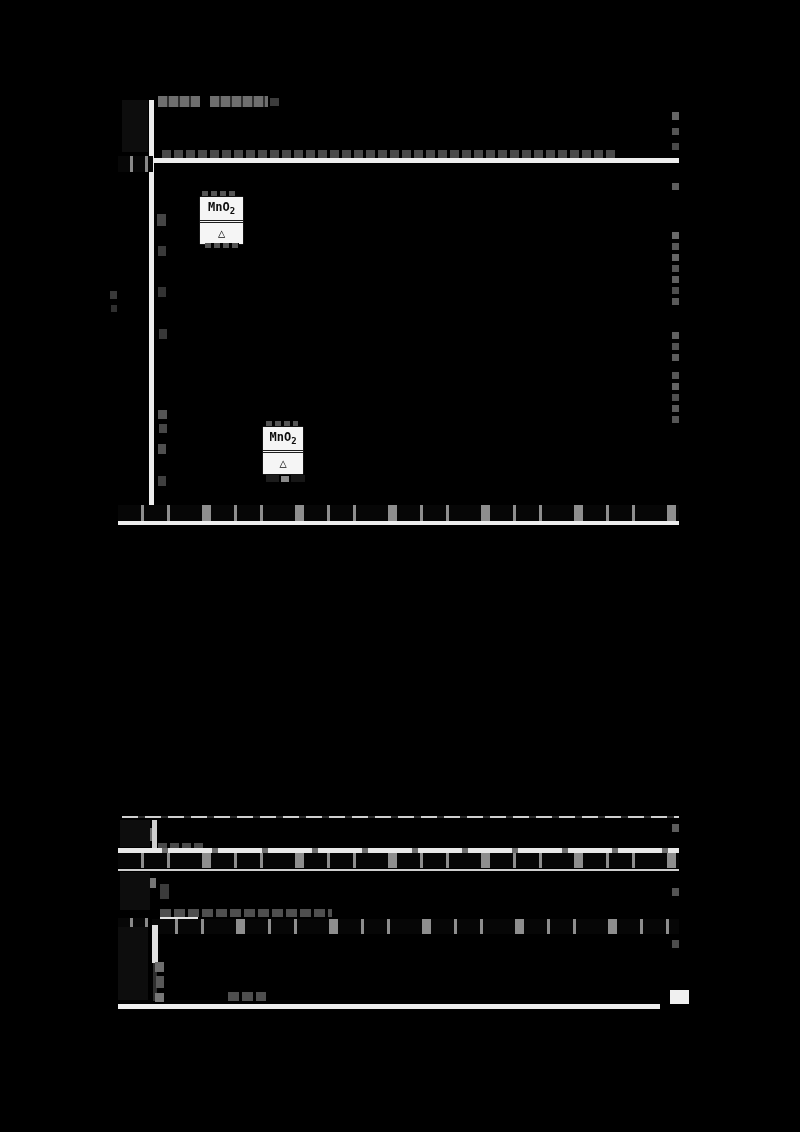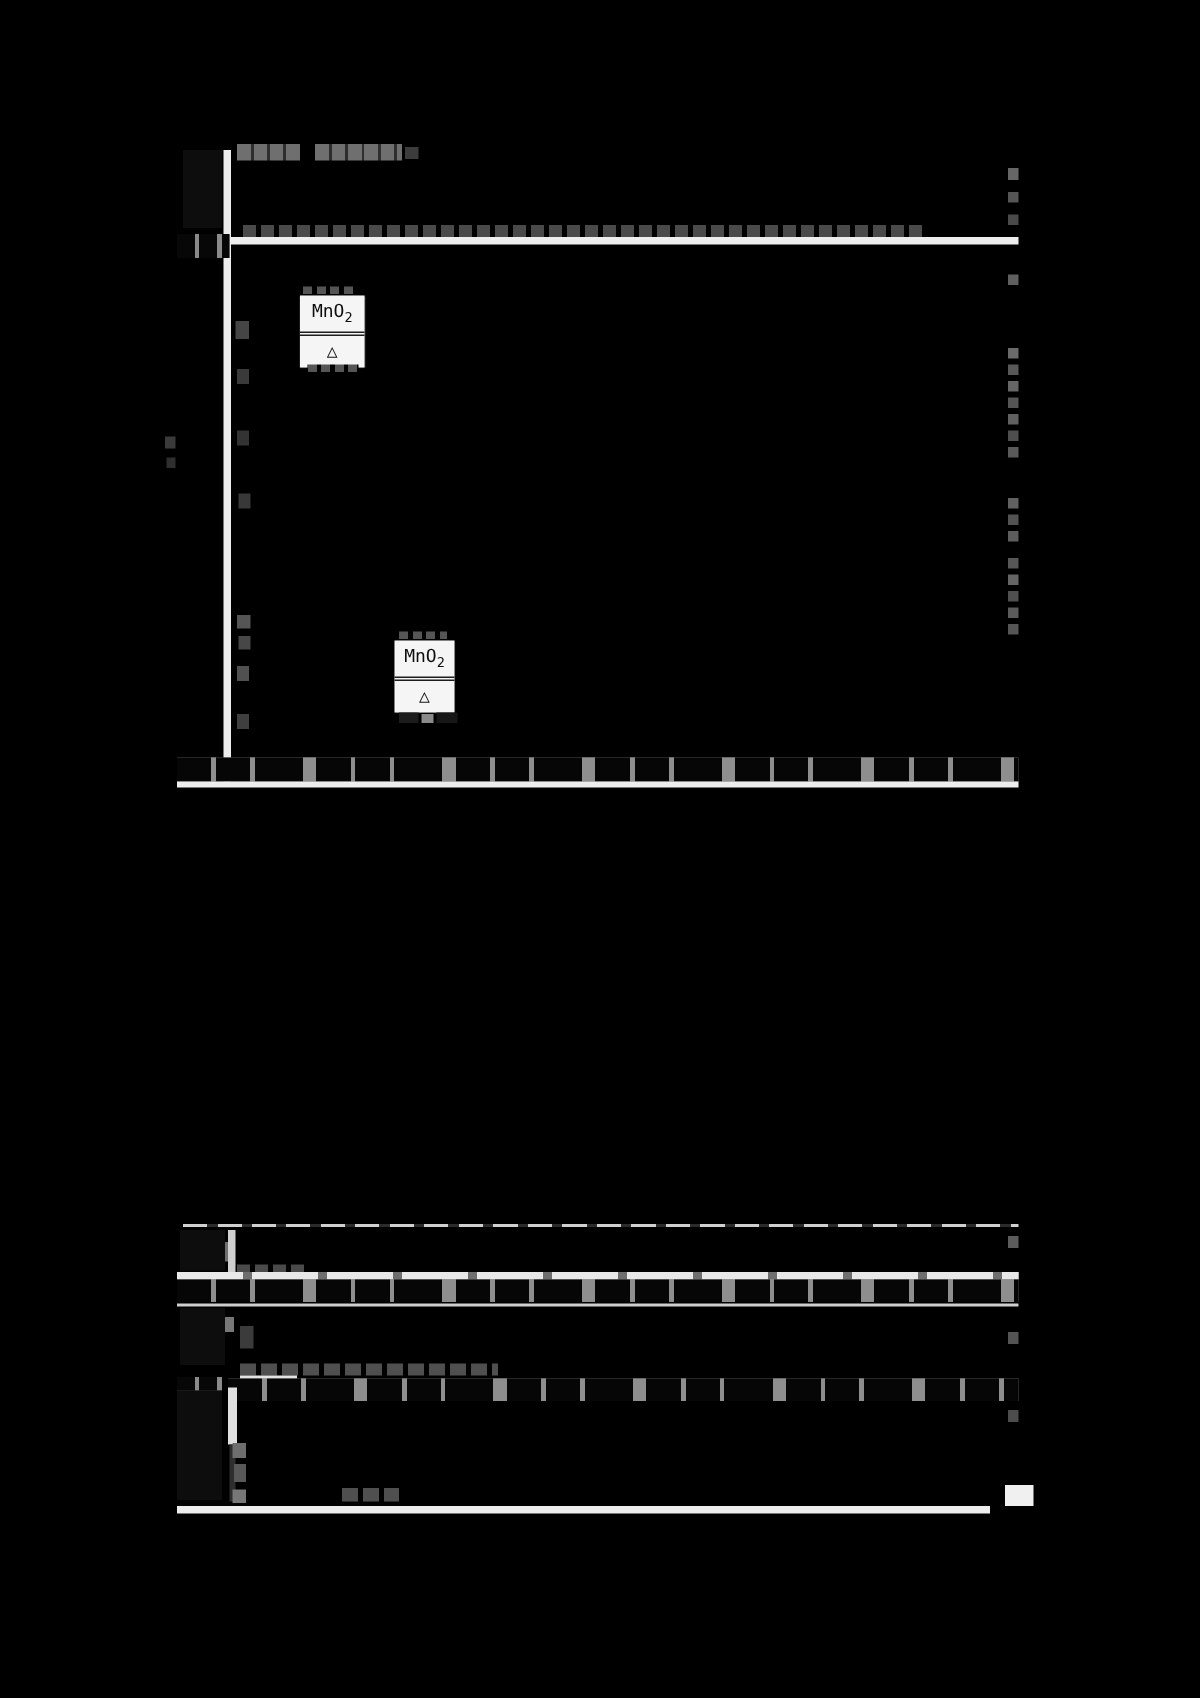--- a/index.html
+++ b/index.html
@@ -23,21 +23,21 @@
     background-image:repeating-linear-gradient(90deg,#4a4a4a 0 9px,#000 9px 12px);}
   .smudge2{position:absolute;
     background-image:repeating-linear-gradient(90deg,#4f4f4f 0 11px,#000 11px 14px);}
   
   .blob{position:absolute;background:#0d0d0d;}
   .speck{position:absolute;}
   
   .chem-box{position:absolute;background:#f5f5f5;text-align:center;color:#0e0e0e;
     font-family:"DejaVu Sans Mono","Liberation Mono",monospace;box-shadow:0 0 1px #777;}
   .chem-box .formula{font-size:12px;line-height:14px;padding:3px 2px 2px 2px;
-    border-bottom:3px double #1d1d1d;white-space:nowrap;}
+    border-bottom:3px double #1d1d1d;white-space:nowrap;font-weight:bold;}
   .chem-box .formula sub{font-size:9px;}
   .chem-box .delta{font-size:12px;line-height:14px;padding:3px 0 4px 0;}
   .fray{position:absolute;
     background-image:repeating-linear-gradient(90deg,#555 0 6px,#000 6px 9px);}
   .gray-label{position:absolute;background-color:#8a8a8a;
     background-image:repeating-linear-gradient(90deg,#070707 0 12px,#8a8a8a 12px 15px);}
 </style>
 </head>
 <body>
 

